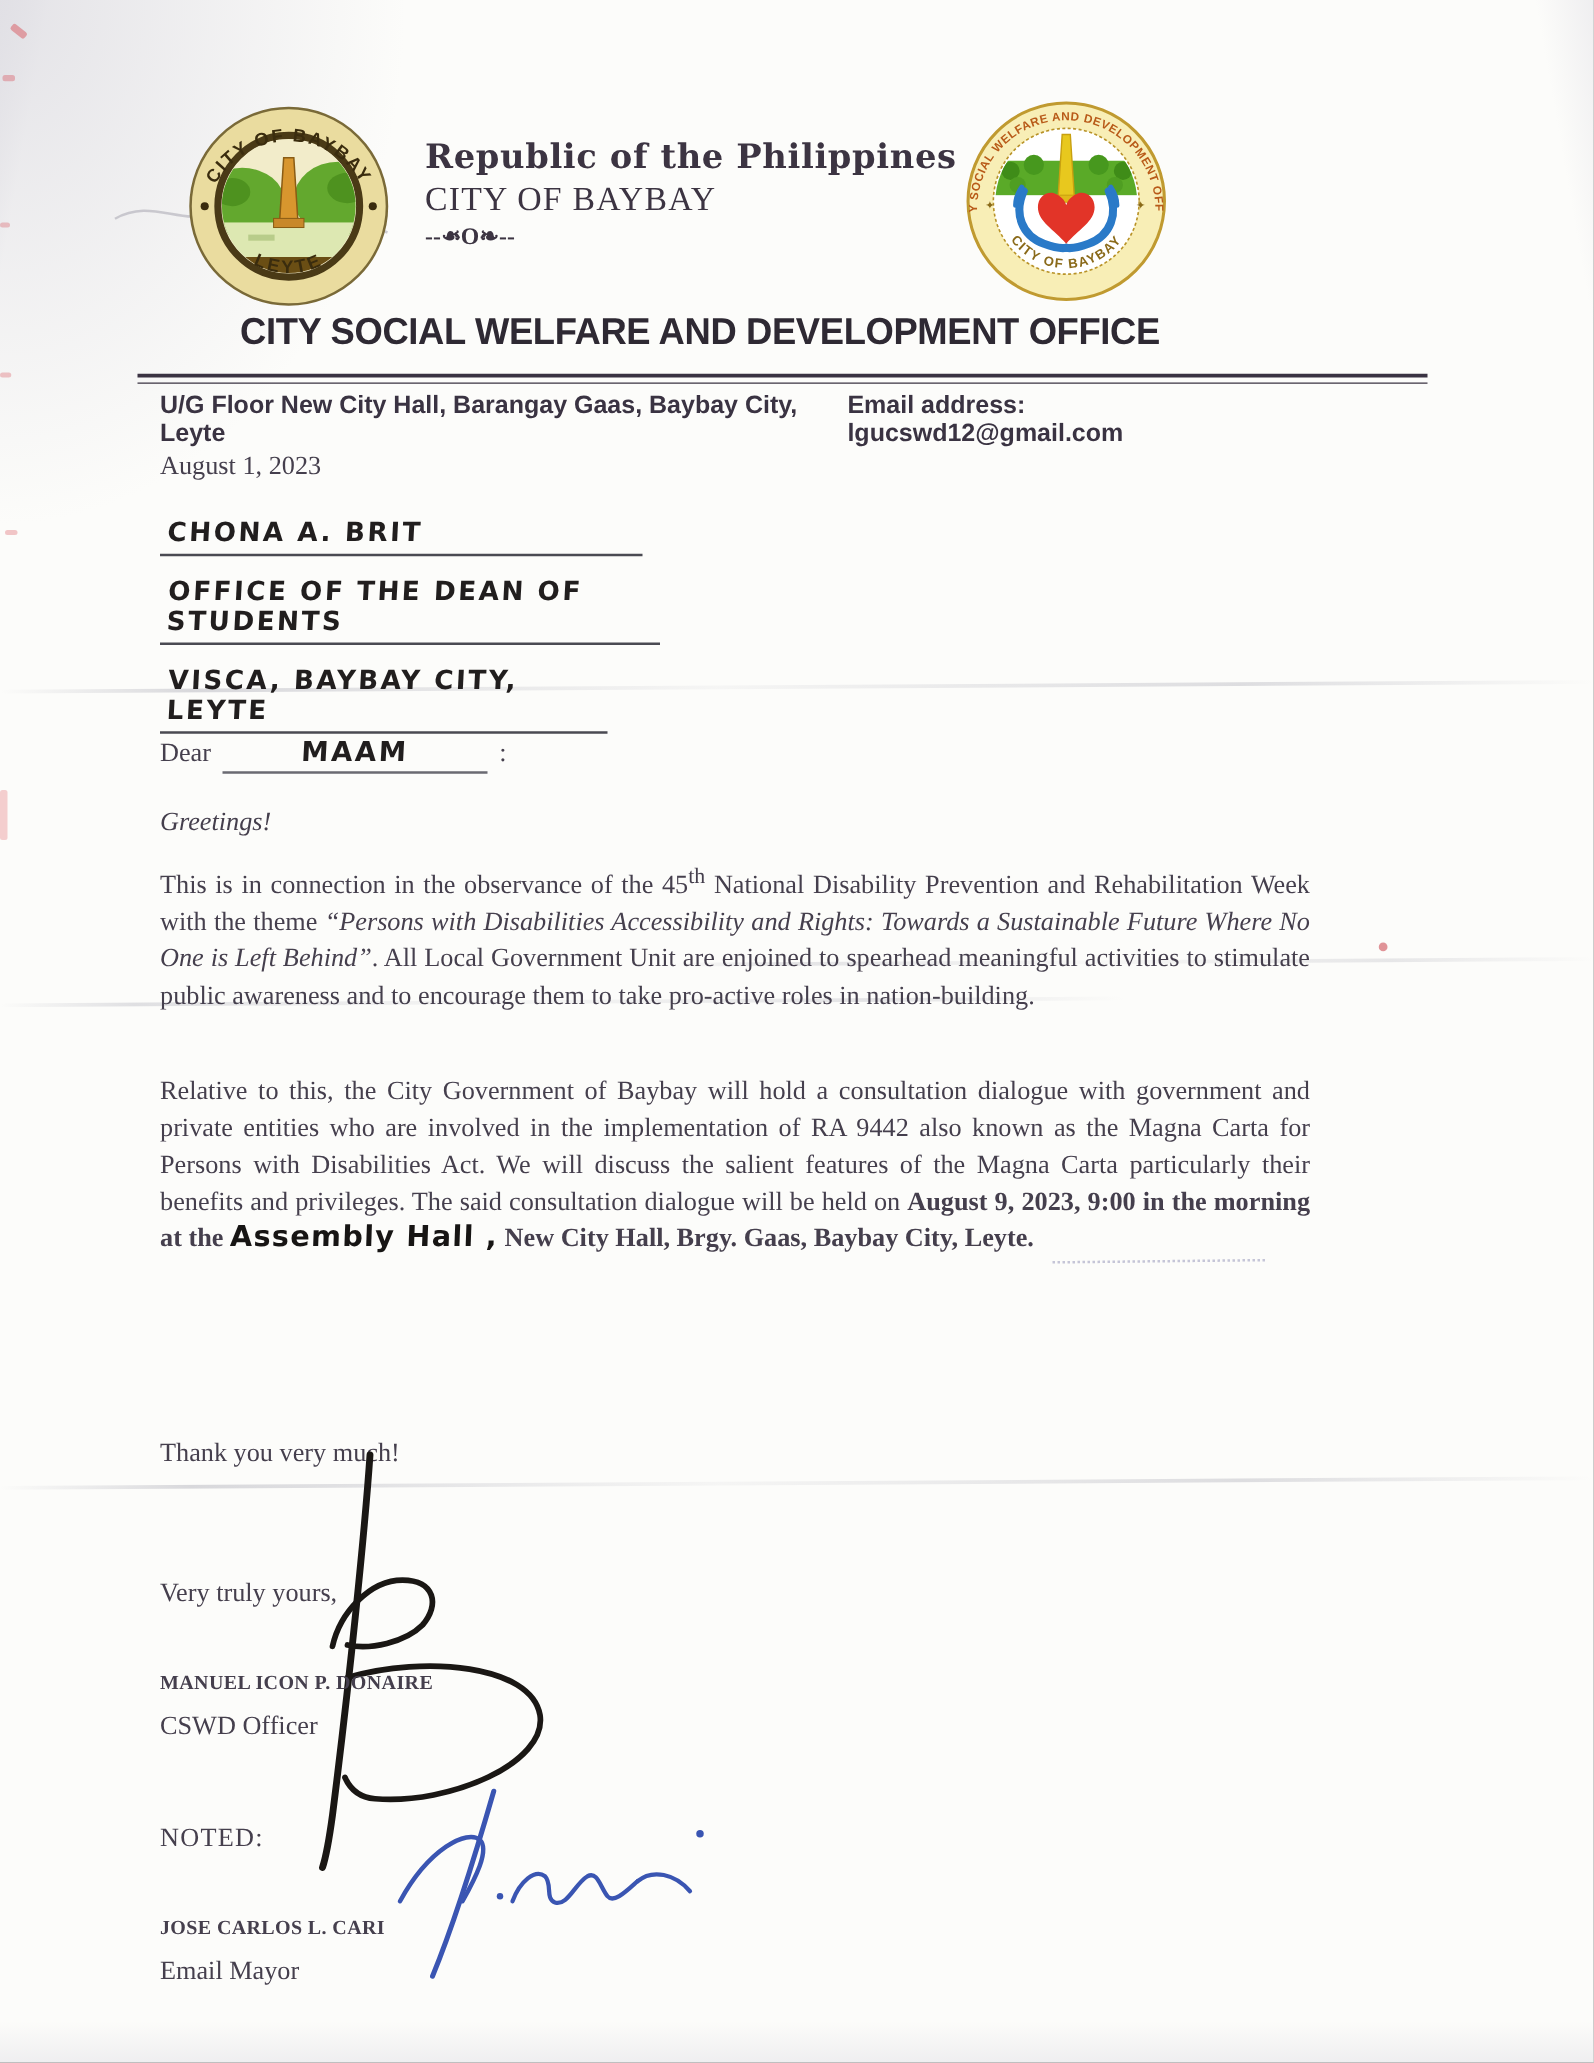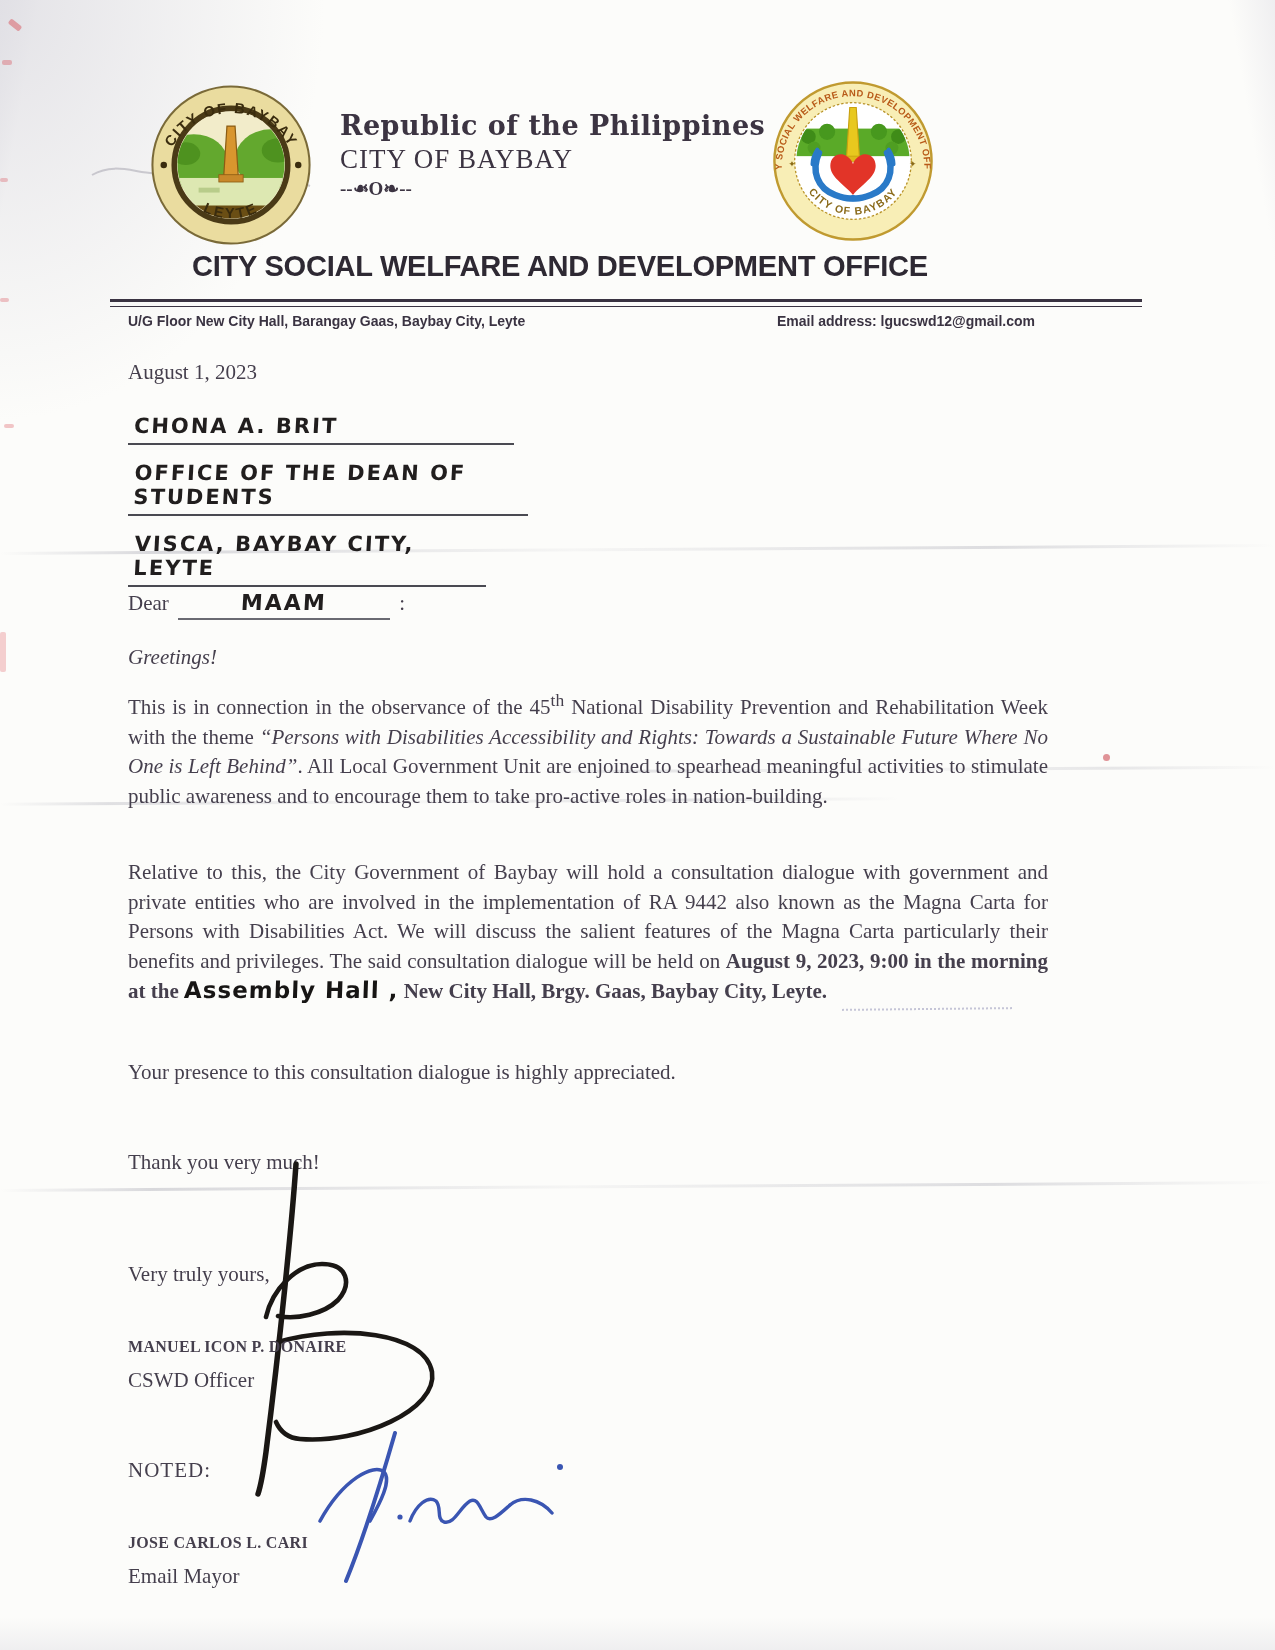--- a/index.html
+++ b/index.html
@@ -20,21 +20,21 @@
   .province{font-size:27px; letter-spacing:1px; margin-top:7px; color:#3c3442;}
   .cityline{font-size:27px; letter-spacing:1px; margin-top:3px; color:#3c3442;}
   .ornament{font-size:19px; margin-top:2px; color:#3c3442; font-weight:bold;}
   .ornament .flip{display:inline-block; transform:scaleX(-1);}
   .office-title{left:130px; top:249px; width:860px; text-align:center;
     font-family:"Liberation Sans", sans-serif; font-weight:bold; font-size:30px;
     color:#2e2933; transform:scaleX(.97); letter-spacing:-.3px;}
   .dbl-rule{left:110px; top:299px; width:1032px; height:4px;
     border-top:3px solid #3a3342; border-bottom:1px solid #3a3342;}
   .addr-row{left:128px; top:313px; width:907px; display:flex; justify-content:space-between;
-    font-family:"Liberation Sans", sans-serif; font-weight:bold; font-size:14px; color:#3a3342;}
+    font-family:"Liberation Sans", sans-serif; font-weight:bold; font-size:20px; color:#3a3342;}
   
   .dateline{left:128px; top:360px; font-size:21px;}
   .hw{font-family:"DejaVu Sans", sans-serif; font-weight:bold; color:#211e1e;
       letter-spacing:2px; display:inline-block; transform:skewX(-3deg);}
   .rcpt{left:128px; top:414px;}
   .rcpt .hw-line{border-bottom:2px solid #4a4a52; padding:0 8px 4px 6px; margin-bottom:16px; font-size:21px;}
   .rcpt .w1{width:372px;} .rcpt .w2{width:386px;} .rcpt .w3{width:344px;}
   .salutation{left:128px; top:590px; font-size:21px;}
   .dear-line{display:inline-block; width:212px; border-bottom:2px solid #6a6a72;
              text-align:center; margin:0 4px; padding-bottom:2px;}
@@ -176,21 +176,20 @@
 
   <div class="abs para p1">
     <span>This is in connection in the observance of the 45</span><sup>th</sup><span> National Disability Prevention and Rehabilitation Week with the theme </span><span class="i">“Persons with Disabilities Accessibility and Rights: Towards a Sustainable Future Where No One is Left Behind”</span><span>. All Local Government Unit are enjoined to spearhead meaningful activities to stimulate public awareness and to encourage them to take pro-active roles in nation-building.</span>
   </div>
 
   <div class="abs para p2">
     <span>Relative to this, the City Government of Baybay will hold a consultation dialogue with government and private entities who are involved in the implementation of RA 9442 also known as the Magna Carta for Persons with Disabilities Act. We will discuss the salient features of the Magna Carta particularly their benefits and privileges. The said consultation dialogue will be held on </span><span class="b">August 9, 2023, 9:00 in the morning at the </span><span class="hw-inline">Assembly Hall ,</span><span class="b"> New City Hall, Brgy. Gaas, Baybay City, Leyte.</span>
   </div>
   <div class="abs" style="left:842px;top:1008px;width:170px;border-top:2px dotted rgba(95,95,150,.35);transform:rotate(-.6deg);"></div>
 
-  <div class="abs appreciation">Your presence to this consultation dialogue is highly appreciated.</div>
   <div class="abs thanks">Thank you very much!</div>
 
   <div class="abs valediction">Very truly yours,</div>
 
   <svg class="abs" style="left:200px;top:1152px;" width="300" height="360" viewBox="0 0 300 360">
     <path d="M96,12 C92,70 80,190 66,300 C63,322 60,336 58,342" fill="none" stroke="#1a1714" stroke-width="5.5" stroke-linecap="round"></path>
     <path d="M66,165 C72,138 96,112 122,112 C148,112 152,132 138,148 C124,162 96,168 78,164" fill="none" stroke="#1a1714" stroke-width="4.6" stroke-linecap="round"></path>
     <path d="M78,190 C140,172 225,180 232,220 C238,258 160,292 100,287 C88,286 80,279 76,270" fill="none" stroke="#1a1714" stroke-width="4.6" stroke-linecap="round"></path>
   </svg>
   <div class="abs sig-name" style="top:1338px;">MANUEL ICON P. DONAIRE</div>

